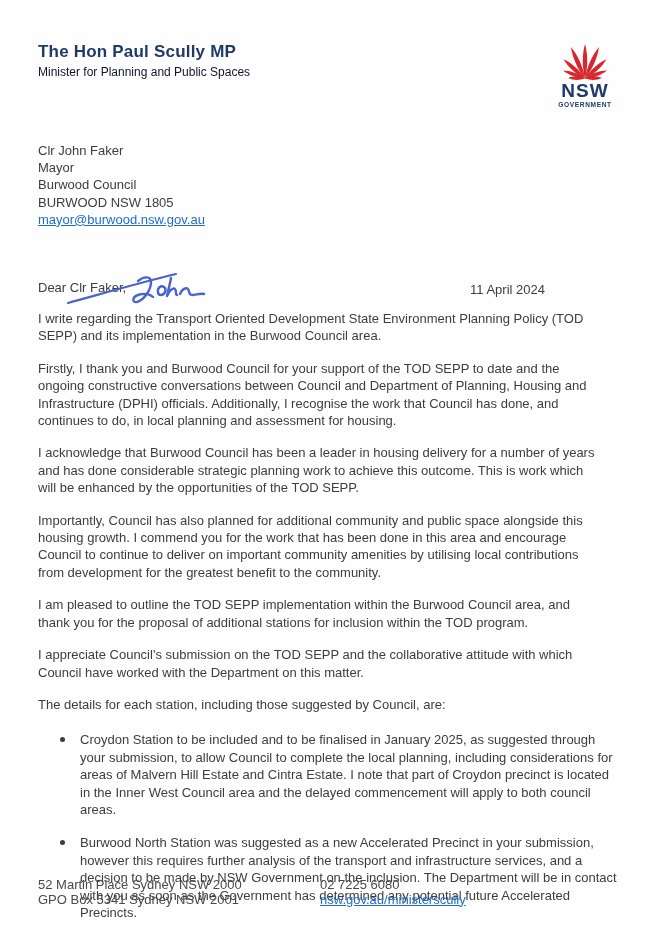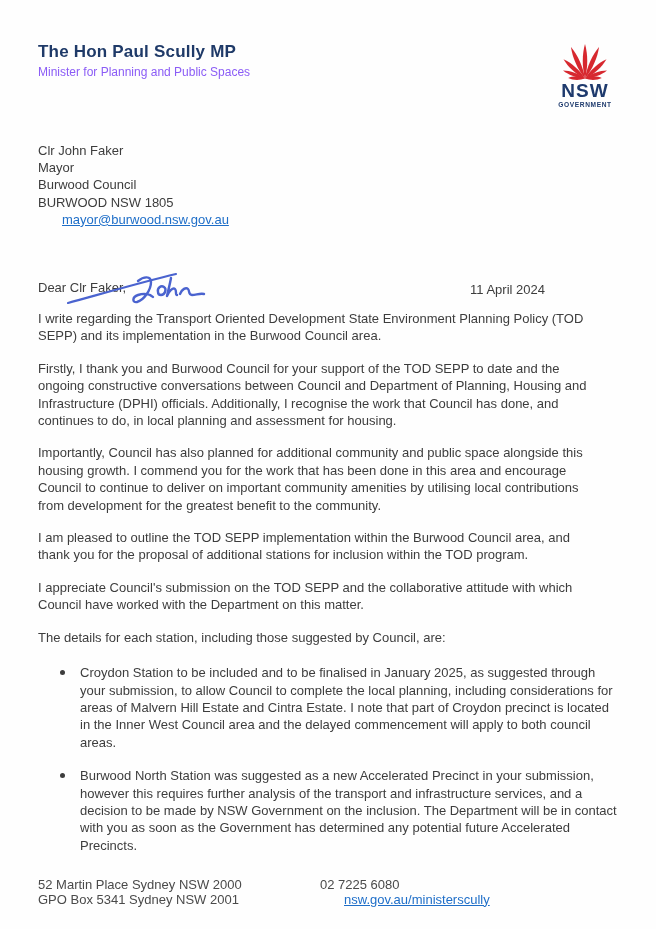--- a/index.html
+++ b/index.html
@@ -24,21 +24,21 @@
     right: 38px;
   }
   .minister-name {
     font-size: 17px;
     font-weight: bold;
     color: #1f3a68;
     letter-spacing: 0.2px;
   }
   .minister-role {
     font-size: 12px;
-    color: #8b5cf6;
+    color: #0f172a;
     margin-top: 3px;
   }
   .gov-logo {
     position: absolute;
     top: 38px;
     right: 40px;
     width: 62px;
     text-align: center;
   }
   .gov-logo svg { display: block; margin: 0 auto; }
@@ -63,21 +63,20 @@
     position: absolute;
     top: 142px;
     left: 38px;
     font-size: 13px;
     line-height: 17.2px;
   }
   .recipient .line { white-space: nowrap; }
   a.email-link, a.web-link {
     color: #1e6ec8;
     text-decoration: underline;
-    margin-left: 24px;
   }
   
   .date-line {
     position: absolute;
     top: 250px;
     left: 38px;
     width: 507px;
     text-align: right;
     font-size: 13px;
     margin-top: 32px;
@@ -210,20 +209,21 @@
 
           <path d="M50,20 C52,15 56,13 58,15 C60,17 58,21 62,21 C66,21 70,19 74,20"></path>
         </g>
       </svg>
     </span>
   </div>
 
   <div class="body-text">
     <p>I write regarding the Transport Oriented Development State Environment Planning Policy (TOD SEPP) and its implementation in the Burwood Council area.</p>
     <p>Firstly, I thank you and Burwood Council for your support of the TOD SEPP to date and the ongoing constructive conversations between Council and Department of Planning, Housing and Infrastructure (DPHI) officials. Additionally, I recognise the work that Council has done, and continues to do, in local planning and assessment for housing.</p>
+    <p>I acknowledge that Burwood Council has been a leader in housing delivery for a number of years and has done considerable strategic planning work to achieve this outcome. This is work which will be enhanced by the opportunities of the TOD SEPP.</p>
     <p>Importantly, Council has also planned for additional community and public space alongside this housing growth. I commend you for the work that has been done in this area and encourage Council to continue to deliver on important community amenities by utilising local contributions from development for the greatest benefit to the community.</p>
     <p>I am pleased to outline the TOD SEPP implementation within the Burwood Council area, and thank you for the proposal of additional stations for inclusion within the TOD program.</p>
     <p>I appreciate Council's submission on the TOD SEPP and the collaborative attitude with which Council have worked with the Department on this matter.</p>
     <p>The details for each station, including those suggested by Council, are:</p>
 
     <ul class="station-list">
       <li>
         <span class="bullet-dot"></span>
         <span>Croydon Station to be included and to be finalised in January 2025, as suggested through your submission, to allow Council to complete the local planning, including considerations for areas of Malvern Hill Estate and Cintra Estate. I note that part of Croydon precinct is located in the Inner West Council area and the delayed commencement will apply to both council areas.</span>
       </li>

